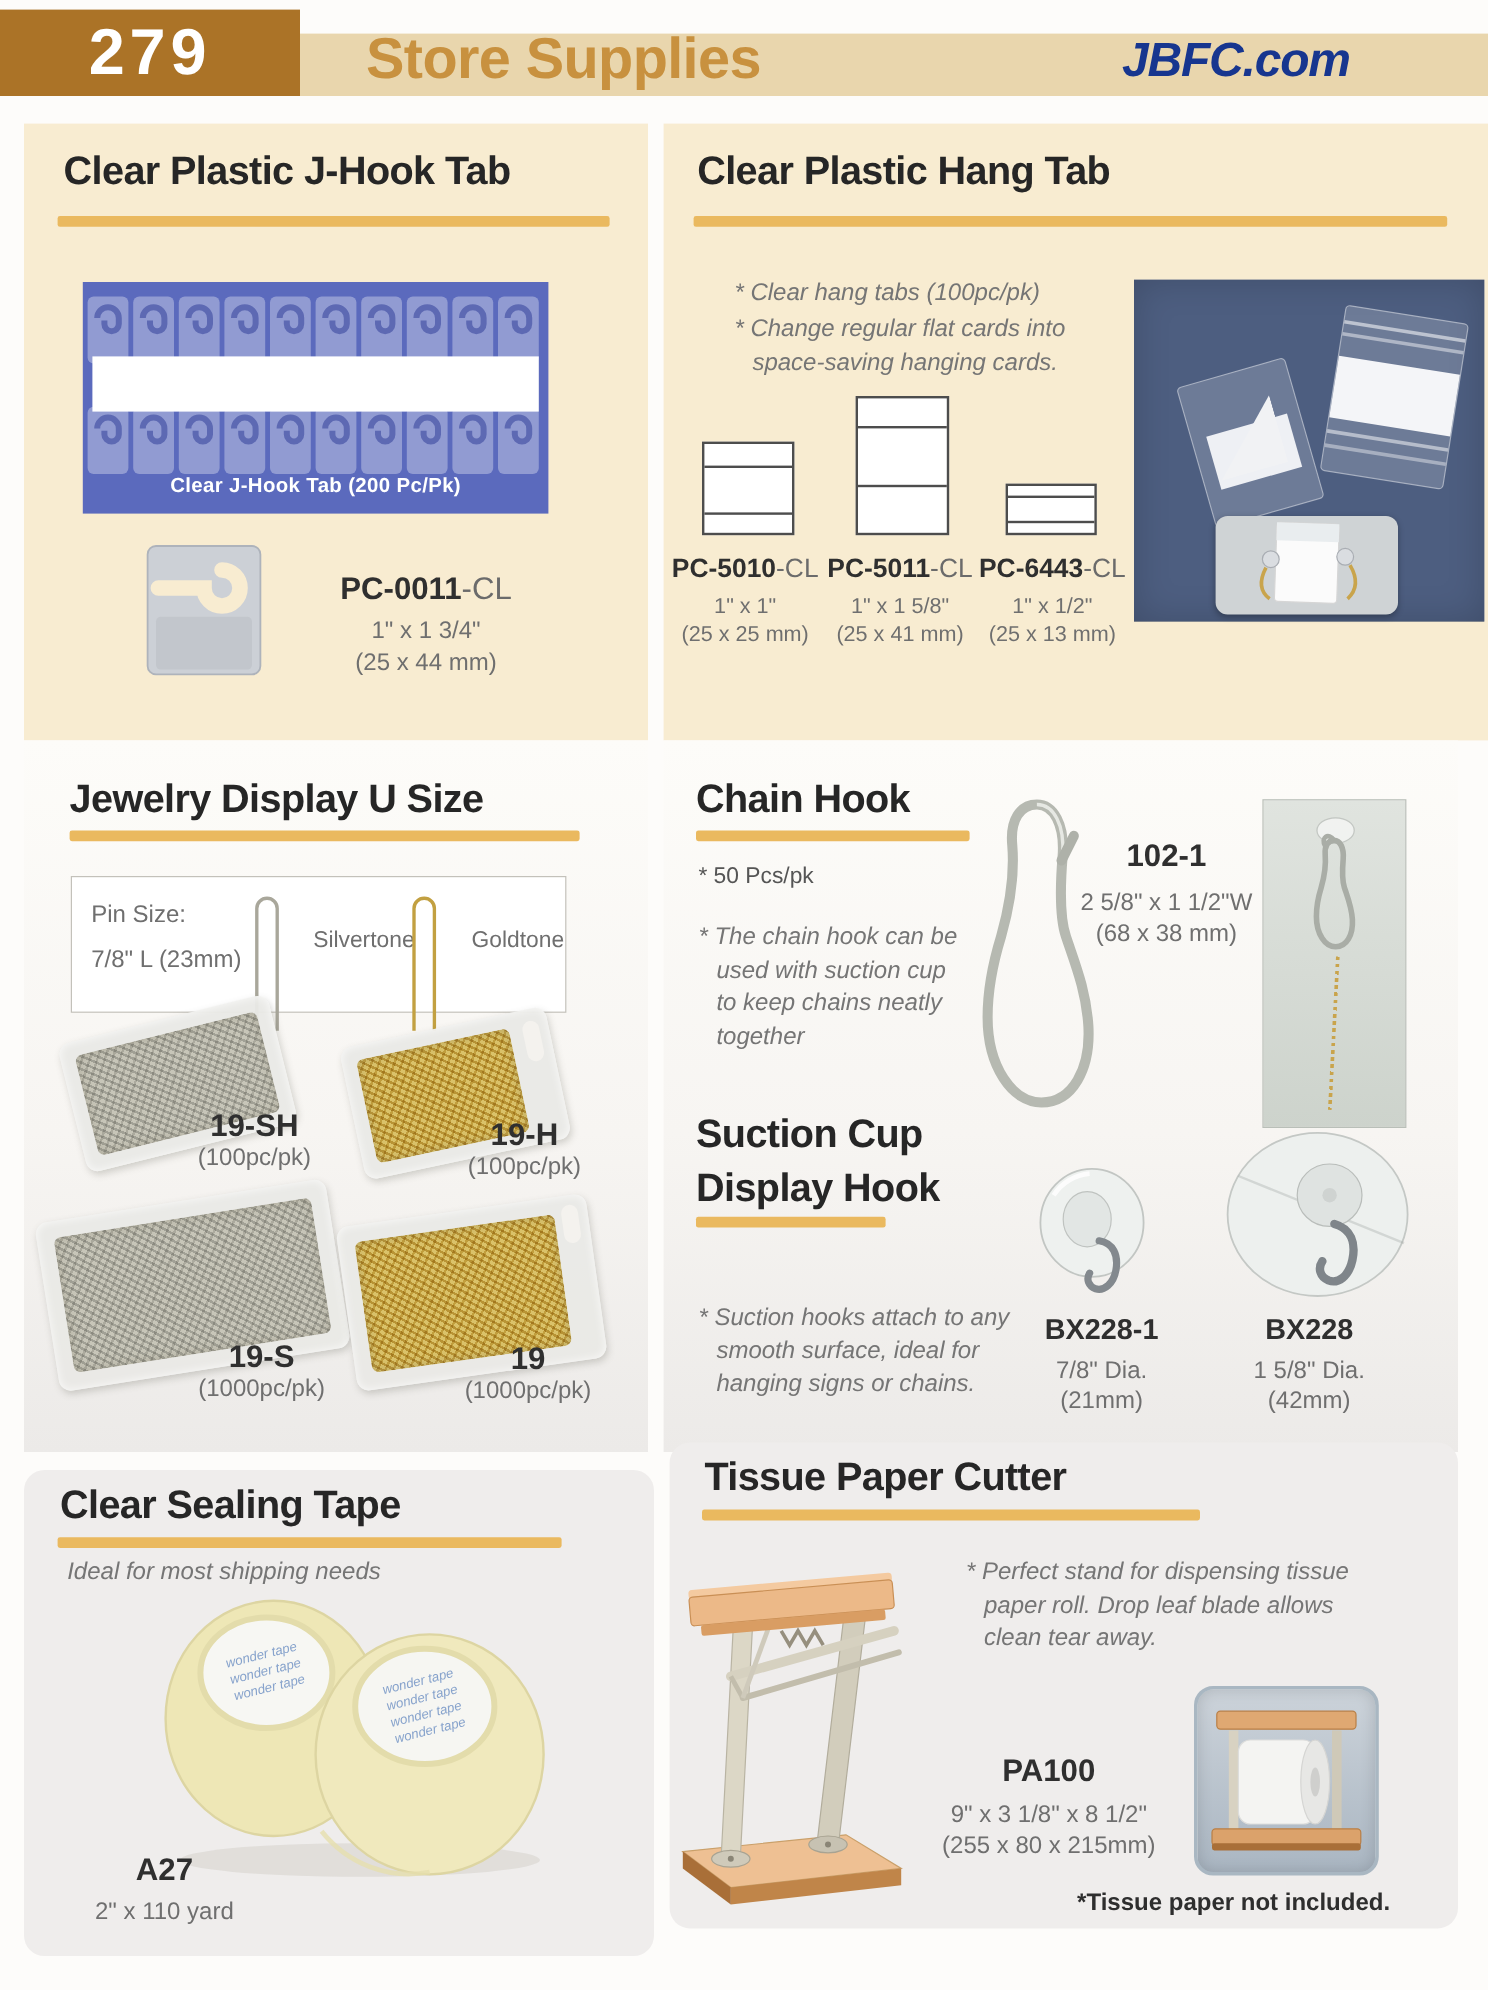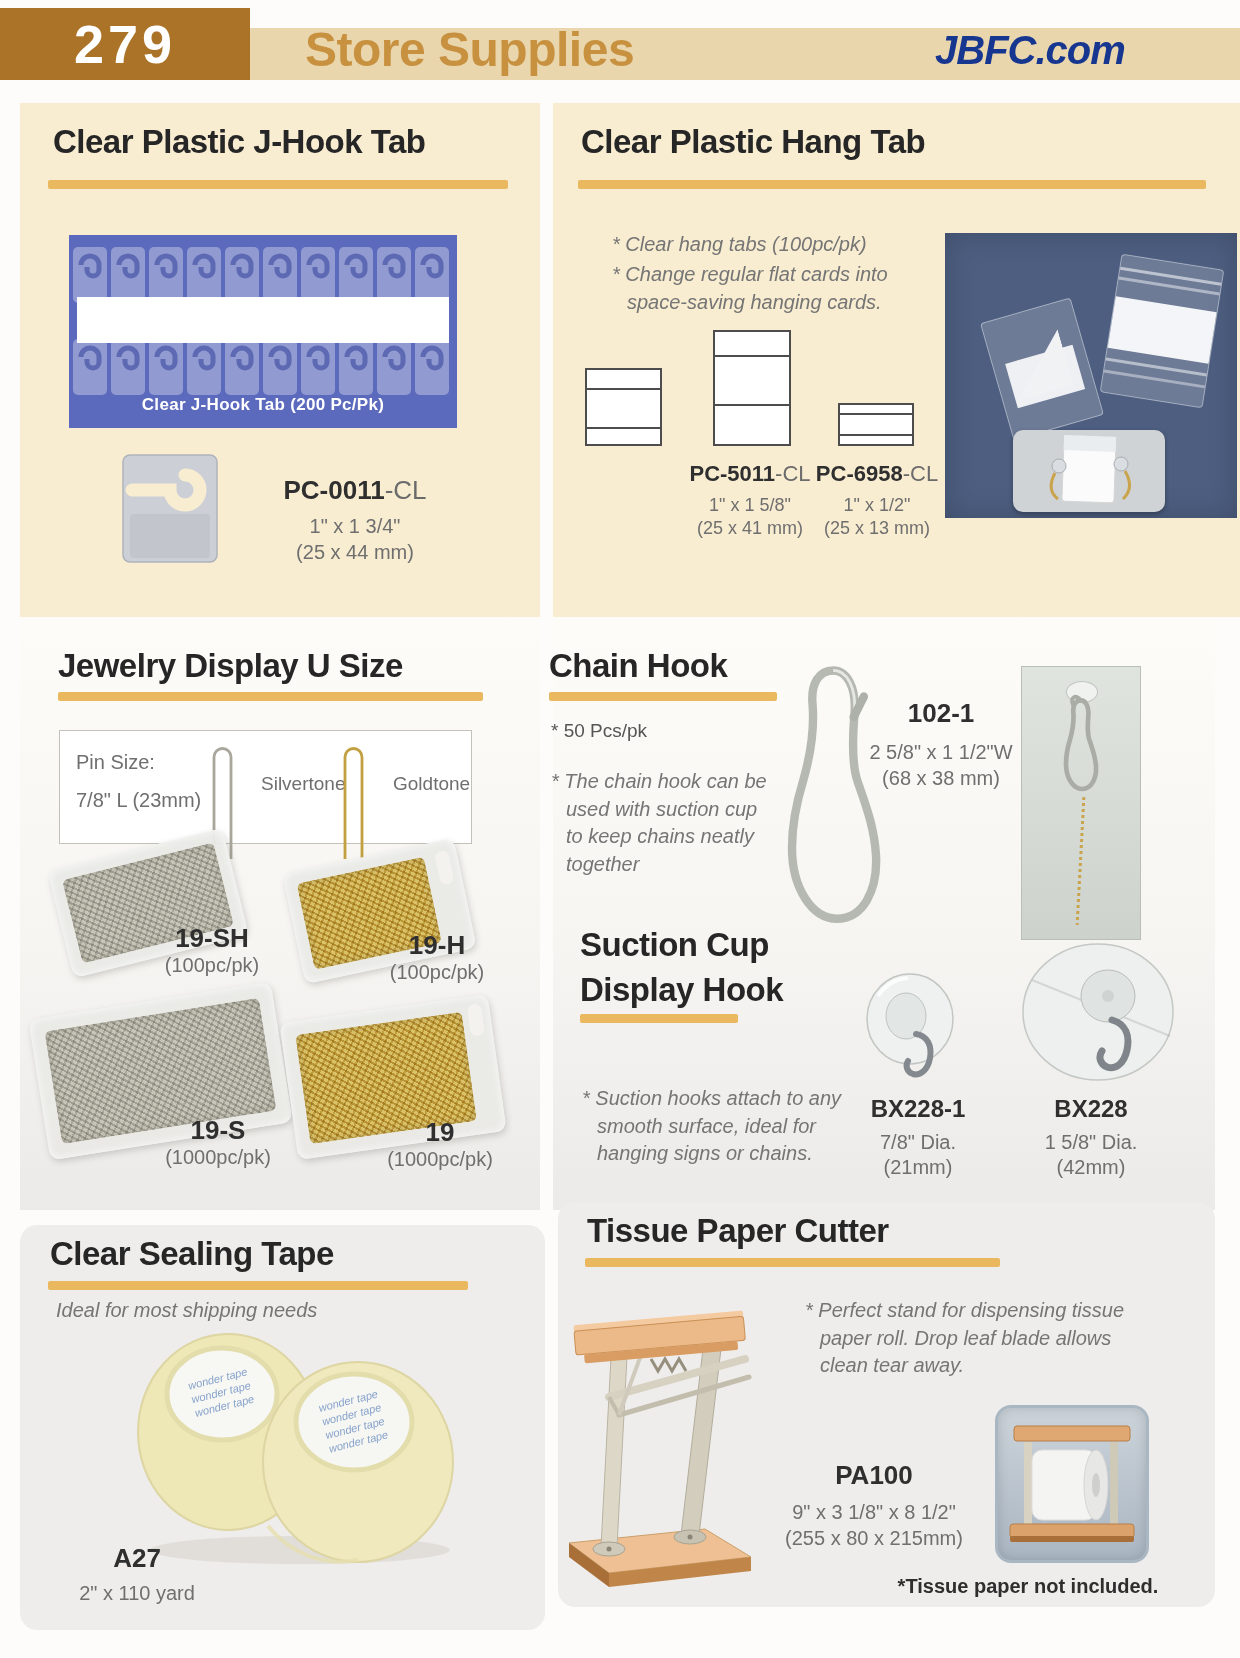--- a/index.html
+++ b/index.html
@@ -116,27 +116,32 @@
     </div>
     <div class="diagram" style="left:160px;top:227px;width:74px;height:112px;">
       <div class="diagline" style="top:23px;"></div>
         <div class="diagline" style="top:72px;"></div>
     </div>
     <div class="diagram" style="left:285px;top:300px;width:72px;height:39px;">
       <div class="diagline" style="top:8px;"></div>
         <div class="diagline" style="top:29px;"></div>
     </div>
 
+    <div class="abs center" style="left:-2px;top:358px;width:140px;">
+      <div><span class="t-code-sm">PC-5010</span><span class="t-code-sm t-suffix">-CL</span></div>
+      <div class="t-dim-sm" style="margin-top:8px;">1" x 1"</div>
+      <div class="t-dim-sm" style="margin-top:2px;">(25 x 25 mm)</div>
+    </div>
     <div class="abs center" style="left:127px;top:358px;width:140px;">
       <div><span class="t-code-sm">PC-5011</span><span class="t-code-sm t-suffix">-CL</span></div>
       <div class="t-dim-sm" style="margin-top:8px;">1" x 1 5/8"</div>
       <div class="t-dim-sm" style="margin-top:2px;">(25 x 41 mm)</div>
     </div>
     <div class="abs center" style="left:254px;top:358px;width:140px;">
-      <div><span class="t-code-sm">PC-6958</span><span class="t-code-sm t-suffix">-CL</span></div>
+      <div><span class="t-code-sm">PC-6443</span><span class="t-code-sm t-suffix">-CL</span></div>
       <div class="t-dim-sm" style="margin-top:8px;">1" x 1/2"</div>
       <div class="t-dim-sm" style="margin-top:2px;">(25 x 13 mm)</div>
     </div>
 
     <div class="slatebox abs" style="left:392px;top:130px;width:292px;height:285px;">
       <div class="clear-tab" style="left:50px;top:75px;width:92px;height:120px;transform:rotate(-16deg);">
         <div class="abs" style="left:12px;top:45px;width:70px;height:46px;background:rgba(250,250,252,.92);"></div>
         <div class="abs" style="left:14px;top:26px;width:58px;height:58px;background:#f1f2f4;clip-path:polygon(0 100%,100% 0,100% 100%);"></div>
       </div>
       <div class="clear-tab" style="left:165px;top:28px;width:102px;height:138px;transform:rotate(9deg);">
@@ -207,21 +212,21 @@
     <div class="abs center" style="left:133px;top:498px;width:130px;">
       <div class="t-code">19-S</div>
       <div class="t-dim">(1000pc/pk)</div>
     </div>
     <div class="abs center" style="left:355px;top:500px;width:130px;">
       <div class="t-code">19</div>
       <div class="t-dim">(1000pc/pk)</div>
     </div>
   </section>
 
-  <section class="panel" style="left:522px;top:617px;width:662px;height:593px;">
+  <section class="panel" style="left:553px;top:617px;width:662px;height:593px;">
     <div class="abs t-title" style="left:27px;top:32px;">Chain Hook</div>
     <div class="abs rule" style="left:27px;top:75px;width:228px;"></div>
     <div class="abs t-note" style="left:29px;top:101px;font-style:normal;font-size:19px;color:#555;">* 50 Pcs/pk</div>
     <div class="abs t-note hang" style="left:29px;top:151px;">* The chain hook can be
 used with suction cup
 to keep chains neatly
 together</div>
 
     <svg class="abs" style="left:242px;top:31px;" width="140" height="295" viewBox="0 0 150 300">
       <path d="M97,62 C99,34 89,16 74,16 C59,16 50,30 52,52 C54,76 50,106 42,134 C34,160 30,182 30,206 C30,250 52,282 78,282 C106,282 122,252 120,214 C118,182 108,158 100,134 C94,116 95,86 97,62 Z" fill="none" stroke="#b6b9b1" stroke-width="9" stroke-linejoin="round"></path>

